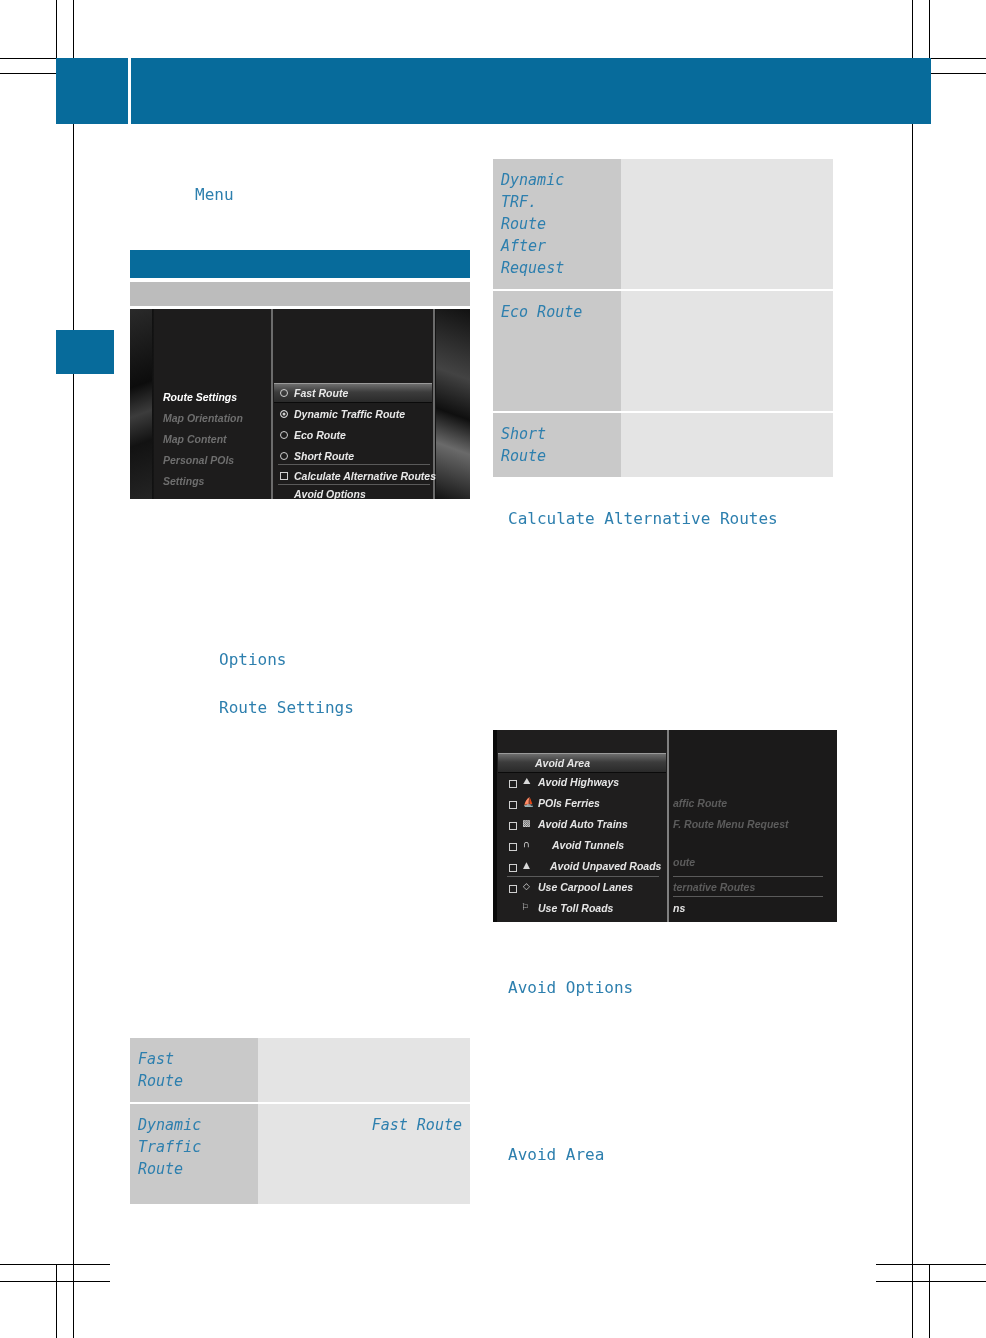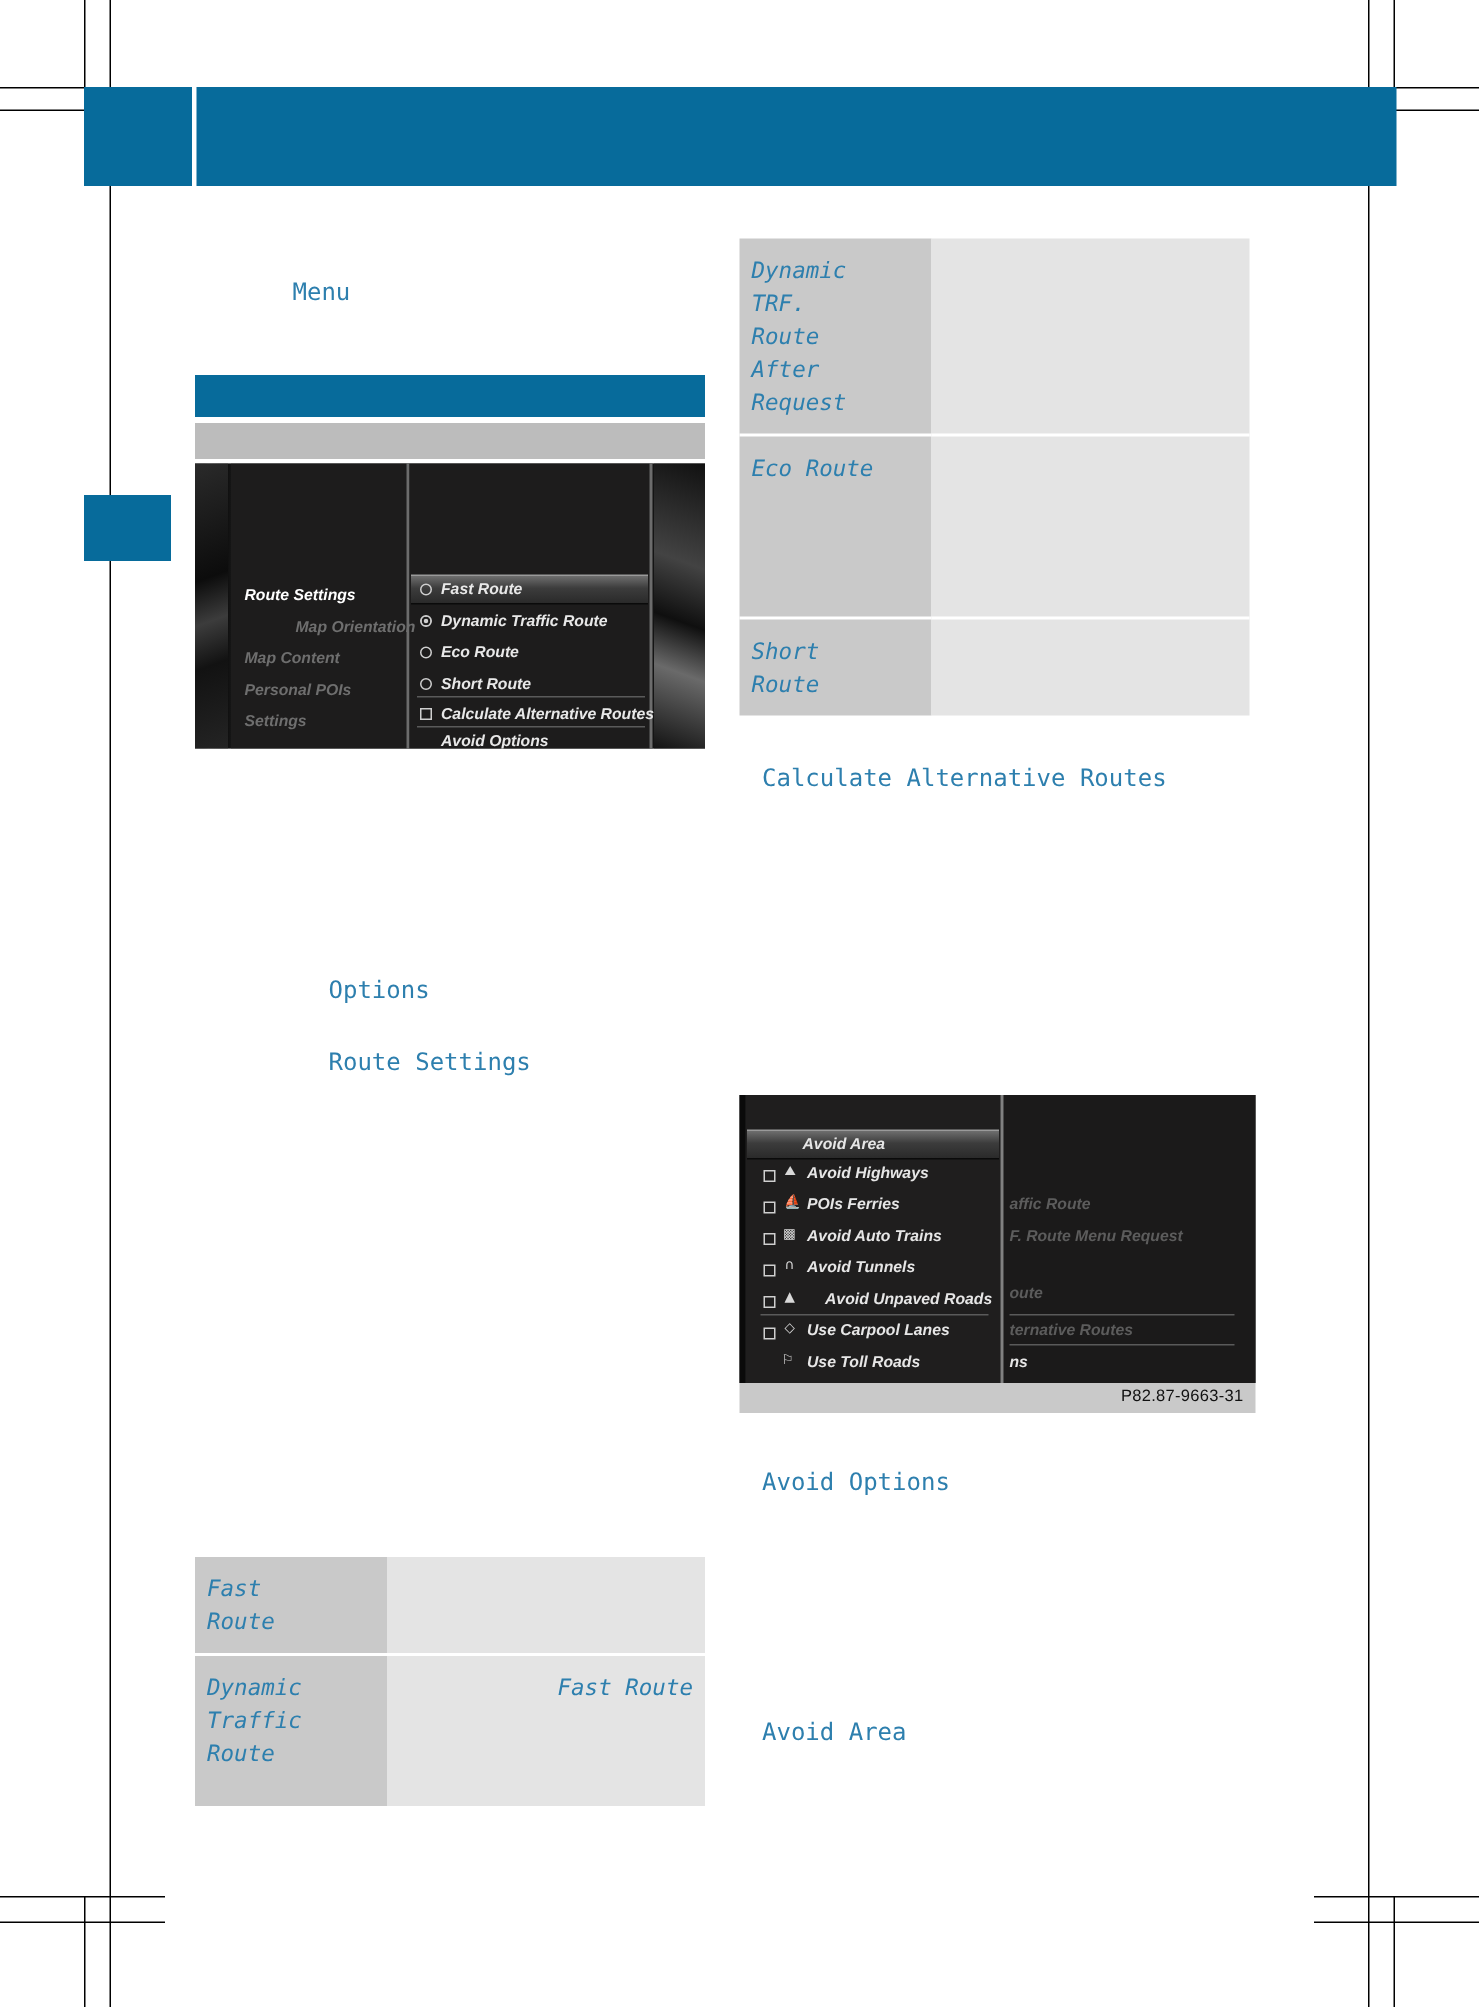--- a/index.html
+++ b/index.html
@@ -208,21 +208,21 @@
       <div class="bgmap"></div>
       <div class="photo-l"></div>
       <div class="photo-r"></div>
 
       <div class="panelL"></div>
       <div class="vline" style="left:141px;"></div>
       <div class="panelR"></div>
       <div class="vline" style="left:303px;"></div>
 
       <div class="menu-item m-active" style="left:33px;top:82px;">Route Settings</div>
-      <div class="menu-item m-dim" style="left:33px;top:103px;margin-left:34px;">Map Orientation</div>
+      <div class="menu-item m-dim" style="left:33px;top:103px;">Map Orientation</div>
       <div class="menu-item m-dim" style="left:33px;top:124px;">Map Content</div>
       <div class="menu-item m-dim" style="left:33px;top:145px;">Personal POIs</div>
       <div class="menu-item m-dim" style="left:33px;top:166px;">Settings</div>
 
       <div class="opt-hl" style="left:144px;top:74px;width:158px;height:18px;"></div>
 
       <div class="radio" style="left:150px;top:80px;"></div>
       <div class="opt-item" style="left:164px;top:78px;">Fast Route</div>
 
       <div class="radio on" style="left:150px;top:101px;"></div>
@@ -307,21 +307,21 @@
       <div class="chk" style="left:16px;top:71px;"></div>
       <div class="ico" style="left:30px;top:68px;">⛵</div>
       <div class="ghost bright" style="left:45px;top:67px;">POIs Ferries</div>
 
       <div class="chk" style="left:16px;top:92px;"></div>
       <div class="ico" style="left:29px;top:89px;">▩</div>
       <div class="ghost bright" style="left:45px;top:88px;">Avoid Auto Trains</div>
 
       <div class="chk" style="left:16px;top:113px;"></div>
       <div class="ico" style="left:30px;top:110px;">∩</div>
-      <div class="ghost bright" style="left:45px;top:109px;">Avoid Tunnels</div>
+      <div class="ghost bright" style="left:59px;top:109px;">Avoid Tunnels</div>
 
       <div class="chk" style="left:16px;top:134px;"></div>
       <div class="ico" style="left:30px;top:131px;">▲</div>
       <div class="ghost bright" style="left:45px;top:130px;margin-left:12px;">Avoid Unpaved Roads</div>
 
       <div class="sep" style="left:14px;top:146px;width:152px;"></div>
 
       <div class="chk" style="left:16px;top:155px;"></div>
       <div class="ico" style="left:30px;top:152px;">◇</div>
       <div class="ghost bright" style="left:45px;top:151px;">Use Carpool Lanes</div>
@@ -332,20 +332,19 @@
       <div class="ghost" style="left:180px;top:67px;">affic Route</div>
       <div class="ghost" style="left:180px;top:88px;">F. Route Menu Request</div>
       <div class="ghost" style="left:180px;top:126px;">oute</div>
       <div class="ghost" style="left:180px;top:130px;"></div>
       <div class="sep" style="left:180px;top:146px;width:150px;"></div>
       <div class="ghost" style="left:180px;top:151px;">ternative Routes</div>
       <div class="sep" style="left:180px;top:166px;width:150px;"></div>
       <div class="ghost bright" style="left:180px;top:172px;">ns</div>
     </div>
 
-    <div class="fig-cap">P82.87-9663-31</div>
   </div>
 
   <div class="mono-blue" style="left:508px;top:978px;">Avoid Options</div>
 
   <div class="mono-blue" style="left:508px;top:1145px;">Avoid Area</div>
 
 </div>
 
 </body></html>

